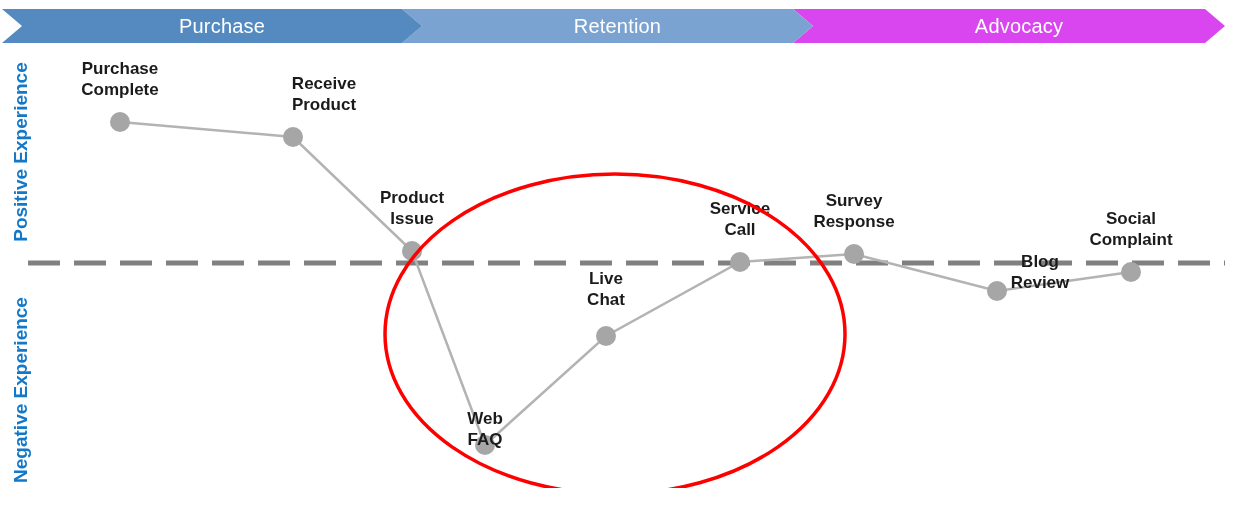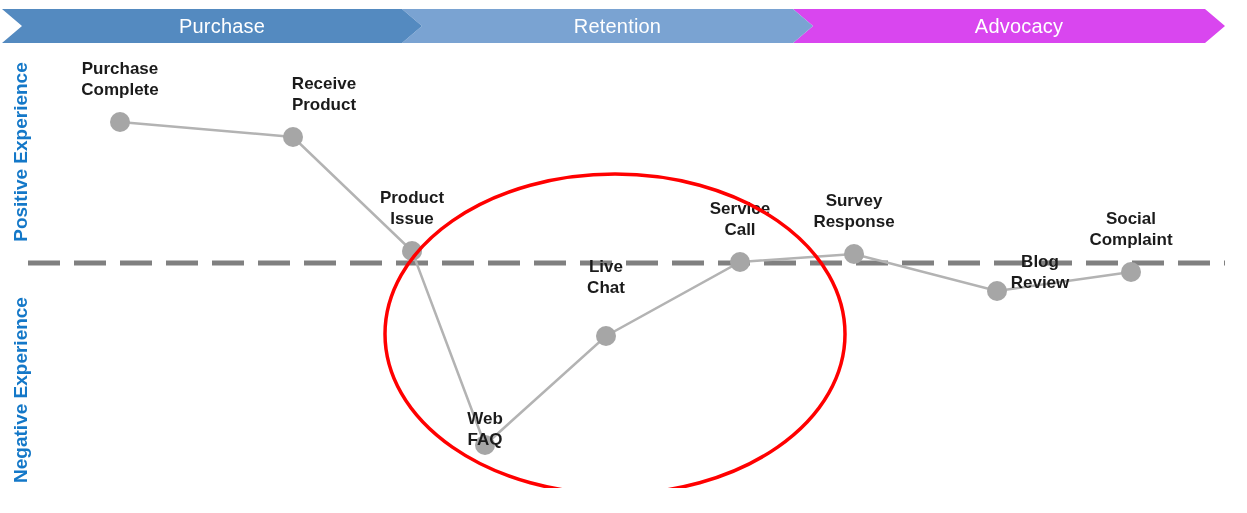--- a/index.html
+++ b/index.html
@@ -87,21 +87,21 @@
       <circle cx="854" cy="254" r="10" fill="#a6a6a6"></circle>
       <circle cx="997" cy="291" r="10" fill="#a6a6a6"></circle>
       <circle cx="1131" cy="272" r="10" fill="#a6a6a6"></circle>
     </svg>
 
   <div id="labels">
       <div class="pt-label" style="left: 120px; top: 100px;">Purchase<br>Complete</div>
       <div class="pt-label" style="left: 293px; top: 115px; margin-left: 31px;">Receive<br>Product</div>
       <div class="pt-label" style="left: 412px; top: 229px;">Product<br>Issue</div>
       <div class="pt-label" style="left: 485px; top: 423px; margin-top: 27px;">Web<br>FAQ</div>
-      <div class="pt-label" style="left: 606px; top: 298px;">Live<br>Chat</div>
+      <div class="pt-label" style="left: 606px; top: 310px;">Live<br>Chat</div>
       <div class="pt-label" style="left: 740px; top: 240px;">Service<br>Call</div>
       <div class="pt-label" style="left: 854px; top: 232px; text-align: center;">Survey<br>Response</div>
       <div class="pt-label" style="left: 1040px; top: 269px; margin-top: 24px;">Blog<br>Review</div>
       <div class="pt-label" style="left: 1131px; top: 250px;">Social<br>Complaint</div>
     </div>
 
   <svg class="layer" id="overlay">
       <ellipse cx="615" cy="334" rx="230" ry="160" fill="none" stroke="#ff0000" stroke-width="3.5"></ellipse>
     </svg>
 

